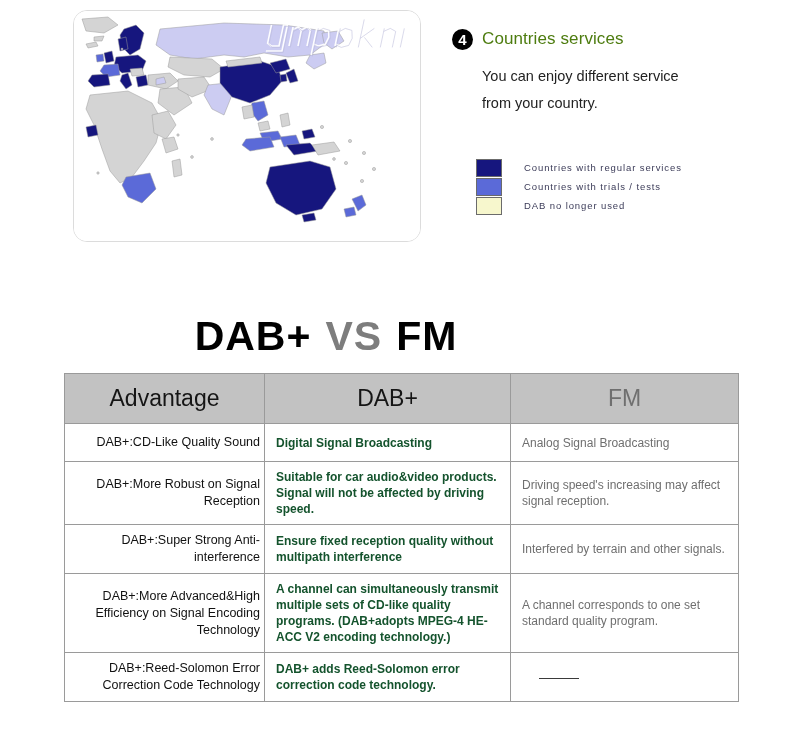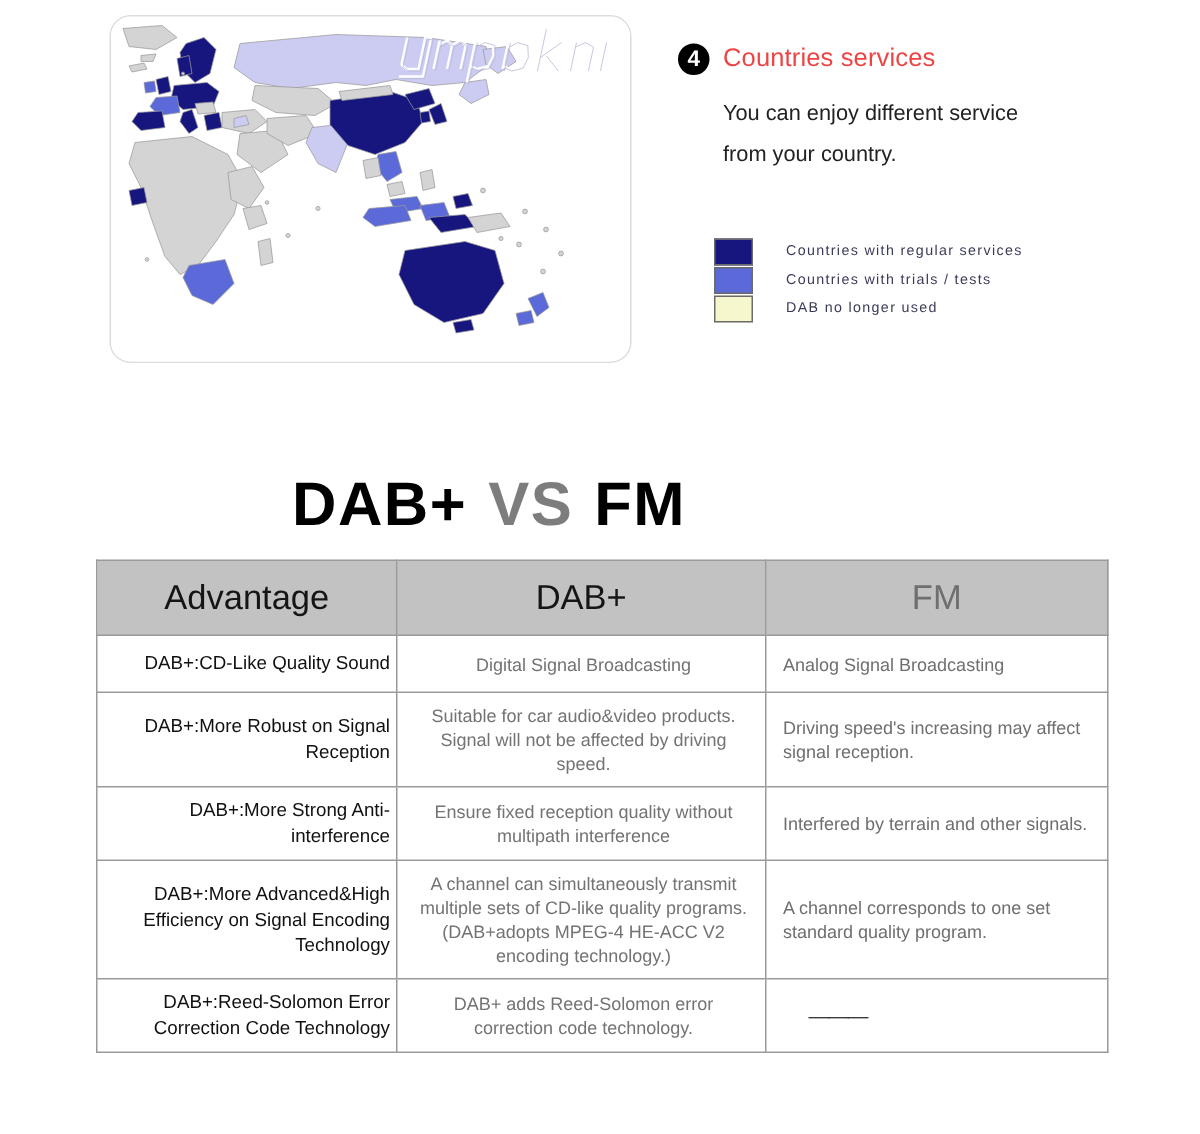--- a/index.html
+++ b/index.html
@@ -73,21 +73,21 @@
     color: #ffffff;
     font-size: 15px;
     font-weight: bold;
     line-height: 21px;
     text-align: center;
     flex: 0 0 auto;
     font-family: "Liberation Sans", sans-serif;
   }
   #callout-title {
     font-size: 17px;
-    color: #ef4444;
+    color: #4d7c0f;
     letter-spacing: 0.1px;
   }
   #callout-body {
     margin-top: 11px;
     margin-left: 30px;
     font-size: 14.5px;
     color: #222222;
     line-height: 27px;
   }
   #callout-body div { white-space: nowrap; }
@@ -168,24 +168,25 @@
 
   td.cell-adv {
     font-size: 12.5px;
     color: #111111;
     line-height: 17px;
     padding: 7px 4px 7px 7px;
     text-align: right;
   }
   td.cell-dab {
     font-size: 12px;
-    color: #737373;
+    color: #14532d;
     line-height: 16px;
     padding: 7px 8px 7px 11px;
-    text-align: center;
+    text-align: left;
+    font-weight: bold;
   }
   td.cell-fm {
     font-size: 12px;
     color: #6f6f6f;
     line-height: 16px;
     padding: 7px 8px 7px 11px;
     text-align: left;
   }
   td.cell-fm.is-dash {
     color: #3a3a3a;
@@ -369,21 +370,21 @@
       <td class="cell-adv">DAB+:CD-Like Quality Sound</td>
       <td class="cell-dab">Digital Signal Broadcasting</td>
       <td class="cell-fm">Analog Signal Broadcasting</td>
     </tr>
     <tr class="r1">
       <td class="cell-adv">DAB+:More Robust on Signal Reception</td>
       <td class="cell-dab">Suitable for car audio&amp;video products. Signal will not be affected by driving speed.</td>
       <td class="cell-fm">Driving speed's increasing may affect signal reception.</td>
     </tr>
     <tr class="r2">
-      <td class="cell-adv">DAB+:More Strong Anti-interference</td>
+      <td class="cell-adv">DAB+:Super Strong Anti-interference</td>
       <td class="cell-dab">Ensure fixed reception quality without multipath interference</td>
       <td class="cell-fm">Interfered by terrain and other signals.</td>
     </tr>
     <tr class="r3">
       <td class="cell-adv">DAB+:More Advanced&amp;High Efficiency on Signal Encoding Technology</td>
       <td class="cell-dab">A channel can simultaneously transmit multiple sets of CD-like quality programs. (DAB+adopts MPEG-4 HE-ACC V2 encoding technology.)</td>
       <td class="cell-fm">A channel corresponds to one set standard quality program.</td>
     </tr>
     <tr class="r4">
       <td class="cell-adv">DAB+:Reed-Solomon Error Correction Code Technology</td>

